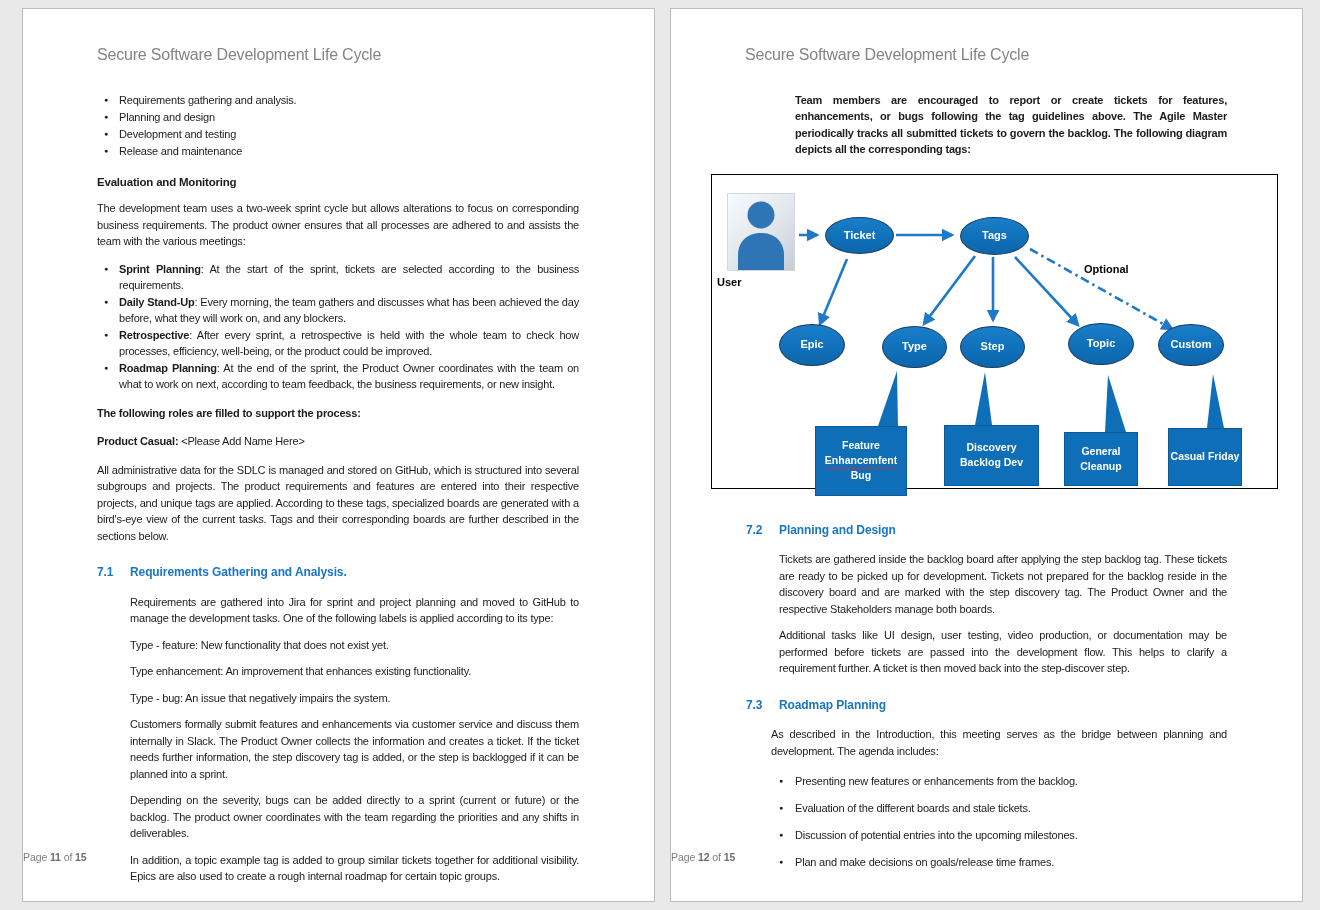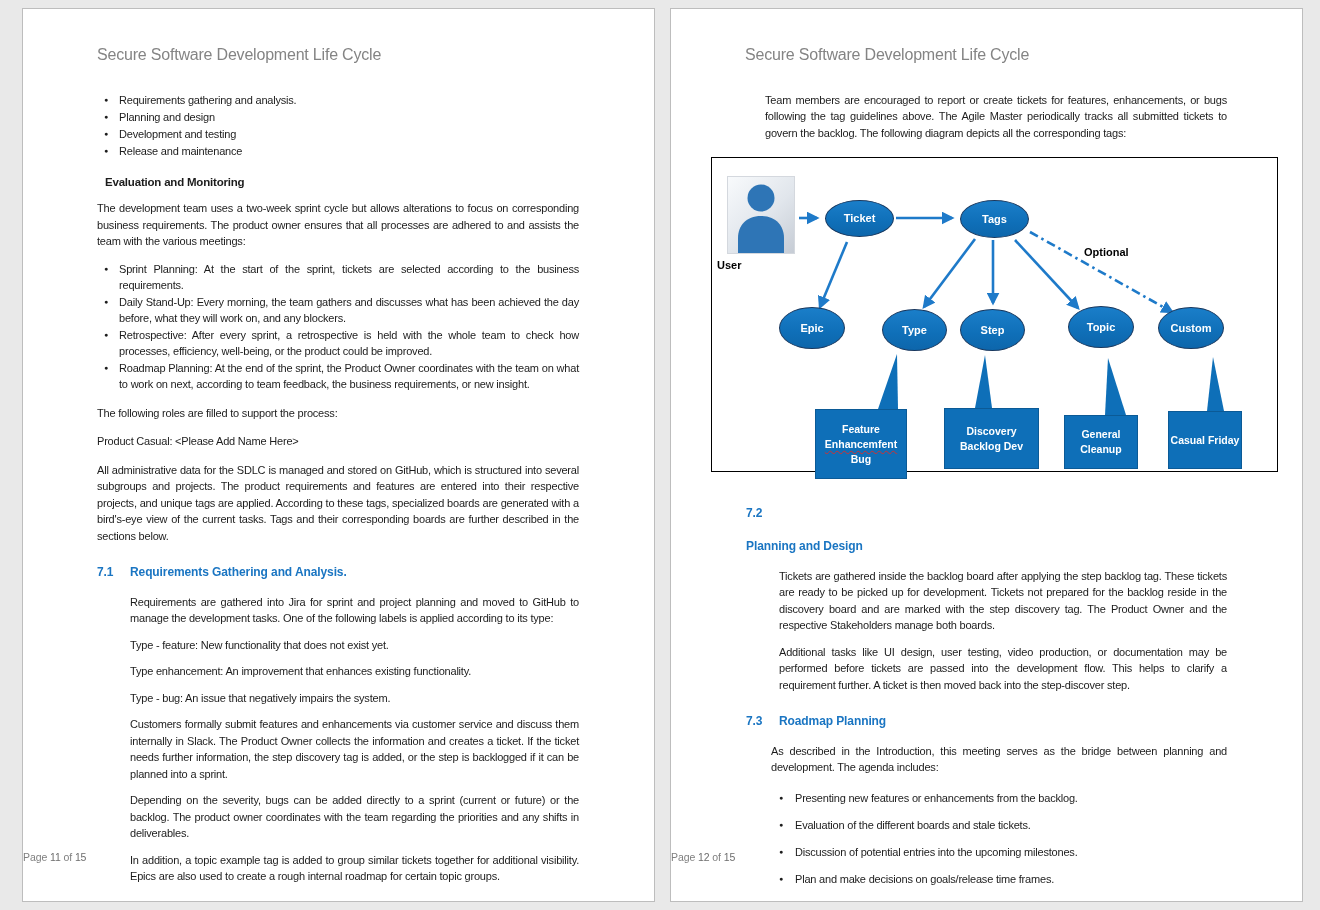--- a/index.html
+++ b/index.html
@@ -18,31 +18,31 @@
     padding:38px 75px 0 74px;
     font-size:11px; line-height:16.5px; letter-spacing:-0.2px;
   }
   .page-left  { left:22px; }
   .page-right { left:670px; }
 
   .page-header { color:#848484; font-size:16px; margin-bottom:28px; }
 
   p.just { text-align:justify; }
   .sp2 { margin-top:12px; }
-  b, .bold { font-weight:normal; }
+  b, .bold { font-weight:bold; }
 
   ul.bl { list-style:none; }
   ul.bl li { position:relative; padding-left:22px; text-align:justify; }
   ul.bl li::before {
     content:"●"; position:absolute; left:7px; top:0;
     font-size:7px; line-height:16.5px;
   }
   ul.tight li { line-height:17px; }
 
-  .h-black { font-weight:bold; font-size:11.5px; margin-top:14px; margin-bottom:10px;margin-left:8px; }
+  .h-black { font-weight:bold; font-size:11.5px; margin-top:14px; margin-bottom:10px; }
 
   .sec-heading {
     display:flex; color:#1a75c2; font-weight:bold; font-size:12px;
     margin-top:20px; margin-bottom:13px; letter-spacing:-0.1px;
   }
   .sec-heading .sec-num { width:33px; flex:0 0 33px; }
 
   .indent { margin-left:33px; }
   .indent p { margin-bottom:10px; }
 
@@ -160,21 +160,21 @@
 
     <div class="page-footer">
       <span>Page</span> <b>11</b>
       <span>of</span> <b>15</b>
     </div>
   </div>
 
   <div class="page page-right">
     <div class="page-header">Secure Software Development Life Cycle</div>
 
-    <div class="indent" style="margin-left:20px;">
+    <div class="indent" style="margin-left:50px;font-weight:bold;">
       <p class="just">Team members are encouraged to report or create tickets for features, enhancements, or bugs following the tag guidelines above. The Agile Master periodically tracks all submitted tickets to govern the backlog. The following diagram depicts all the corresponding tags:</p>
     </div>
 
     <div class="diagram">
       <svg class="dlayer" width="567" height="315" viewBox="0 0 567 315">
         <defs>
           <marker id="ah" viewBox="0 0 10 10" refX="8" refY="5" markerWidth="5" markerHeight="5" orient="auto-start-reverse">
             <path d="M0,0 L10,5 L0,10 z" fill="#1e7ac9"></path>
           </marker>
         </defs>
@@ -223,21 +223,21 @@
       </div>
       <div class="callout c-general">
         <div>General</div>
         <div>Cleanup</div>
       </div>
       <div class="callout c-casual">
         <div>Casual Friday</div>
       </div>
     </div>
 
-    <div class="sec-heading" style="margin-top:33px; margin-left:1px;flex-direction:column;">
+    <div class="sec-heading" style="margin-top:33px; margin-left:1px;">
       <span class="sec-num">7.2</span>
         <span>Planning and Design</span>
     </div>
 
     <div class="indent" style="margin-left:34px;">
       <p class="just">Tickets are gathered inside the backlog board after applying the step backlog tag. These tickets are ready to be picked up for development. Tickets not prepared for the backlog reside in the discovery board and are marked with the step discovery tag. The Product Owner and the respective Stakeholders manage both boards.</p>
       <p class="just">Additional tasks like UI design, user testing, video production, or documentation may be performed before tickets are passed into the development flow. This helps to clarify a requirement further. A ticket is then moved back into the step-discover step.</p>
     </div>
 
     <div class="sec-heading" style="margin-left:1px;">

